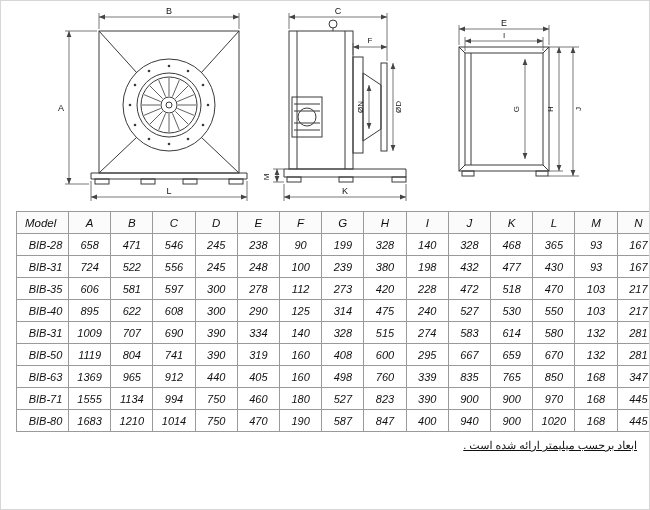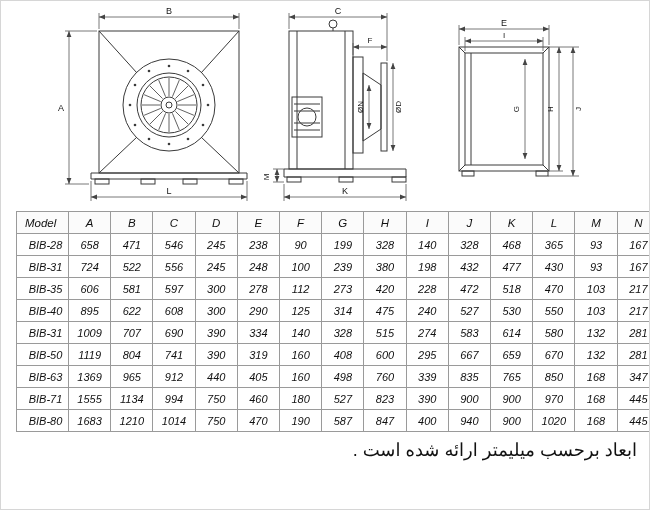--- a/index.html
+++ b/index.html
@@ -16,22 +16,23 @@
   }
   .dims th,.dims td{
     border:1px solid #9a9a9a;text-align:center;
     font-size:11px;color:#101010;height:21px;
     padding:0 1px;white-space:nowrap;overflow:hidden;
   }
   .dims th{font-weight:normal;font-size:11.5px;background:#fbfbfb;}
   .dims th.model-col{text-align:left;padding-left:8px;}
   .dims td.model-col{text-align:center;padding-left:7px;}
   .note{
-    direction:rtl;font-size:18px;color:#111;
+    direction:rtl;font-size:11px;color:#111;
     padding:7px 12px 0 0;
+    text-decoration:underline;
   }
   svg text{font-family:"Liberation Sans", sans-serif;}
 </style>
 </head>
 <body>
 
 <div class="page">
 
   <div class="drawing-area">
     <svg width="650" height="208" viewBox="0 0 650 208">

